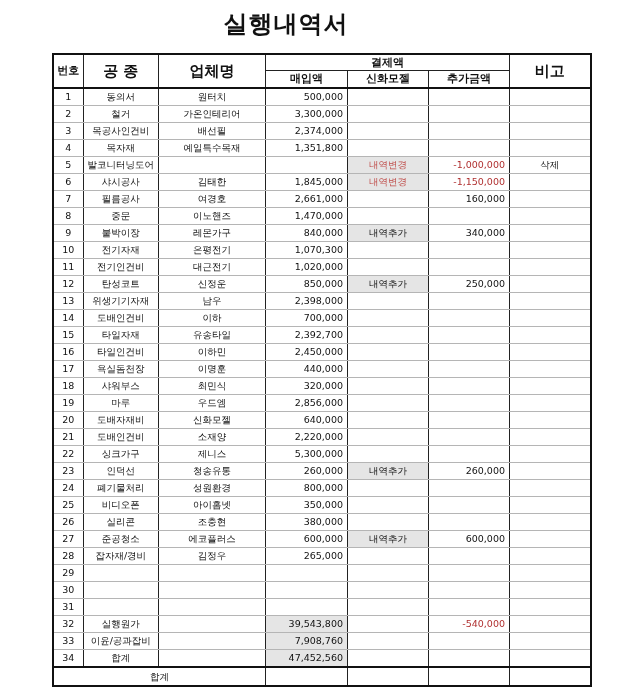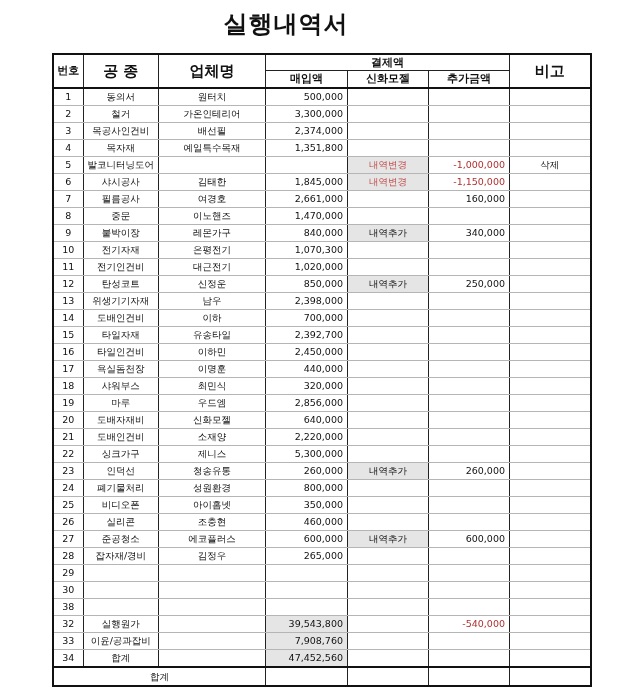--- a/index.html
+++ b/index.html
@@ -272,21 +272,21 @@
         <td class="c">아이홈넷</td>
         <td class="r">350,000</td>
         <td class="c"></td>
         <td class="r"></td>
         <td class="c"></td>
       </tr>
       <tr>
         <td class="c">26</td>
         <td class="c">실리콘</td>
         <td class="c">조충현</td>
-        <td class="r">460,000</td>
+        <td class="r">380,000</td>
         <td class="c"></td>
         <td class="r"></td>
         <td class="c"></td>
       </tr>
       <tr>
         <td class="c">27</td>
         <td class="c">준공청소</td>
         <td class="c">에코플러스</td>
         <td class="r">600,000</td>
         <td class="c yellow">내역추가</td>
@@ -314,21 +314,21 @@
       <tr>
         <td class="c">30</td>
         <td class="c"></td>
         <td class="c"></td>
         <td class="r"></td>
         <td class="c"></td>
         <td class="r"></td>
         <td class="c"></td>
       </tr>
       <tr>
-        <td class="c">38</td>
+        <td class="c">31</td>
         <td class="c"></td>
         <td class="c"></td>
         <td class="r"></td>
         <td class="c"></td>
         <td class="r"></td>
         <td class="c"></td>
       </tr>
       <tr>
         <td class="c">32</td>
         <td class="c">실행원가</td>

